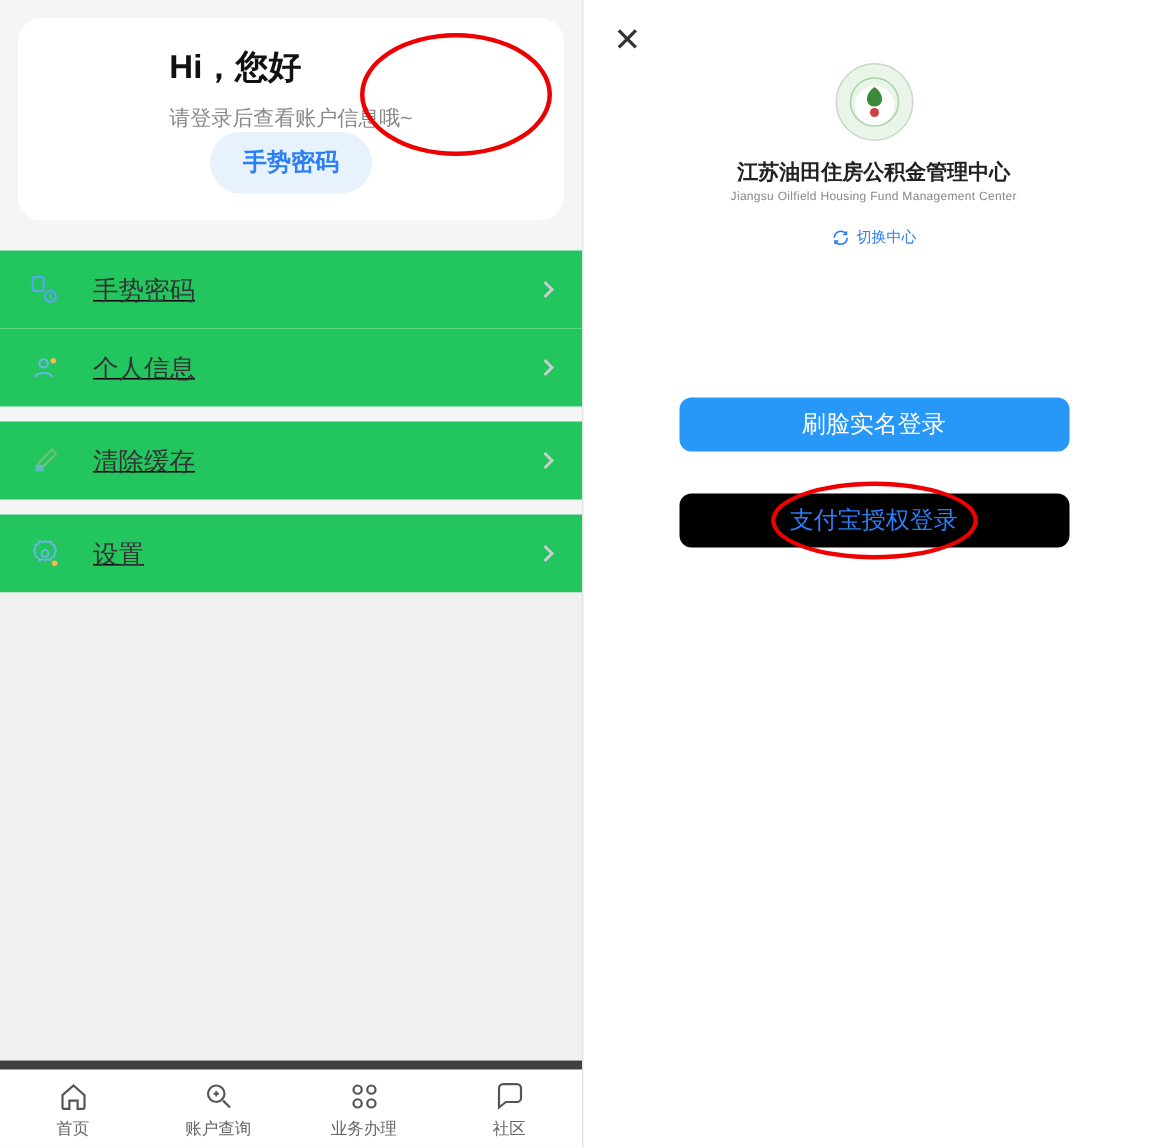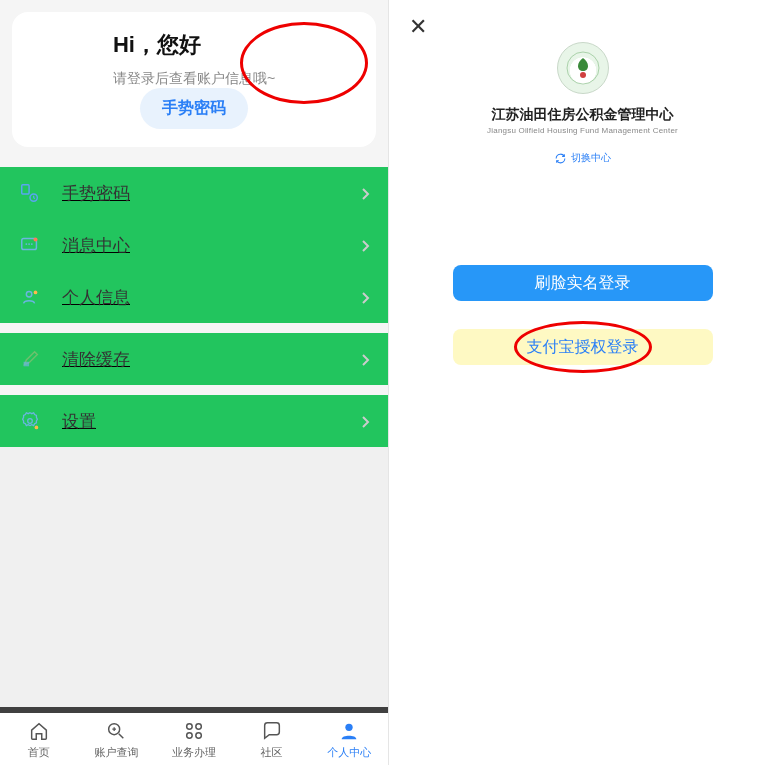--- a/index.html
+++ b/index.html
@@ -207,21 +207,21 @@
       border-radius: 8px;
       border: none;
       font-size: 16px;
       cursor: pointer;
     }
     .btn-primary {
       background: #2797f8;
       color: #fff;
     }
     .btn-secondary {
-      background: #fef9c3;
+      background: #000000;
       color: #2a7ff6;
     }
     .alipay-annot {
       position: absolute;
       bottom: -8px;
       left: 50%;
       transform: translateX(-50%);
       width: 138px;
       height: 52px;
       border: 3px solid #e00;
@@ -281,37 +281,20 @@
       <span class="menu-label">手势密码</span>
       <span class="menu-chevron">
         <svg width="10" height="14" viewBox="0 0 10 14">
             <path d="M3 2l5 5-5 5" fill="none" stroke="#ccc" stroke-width="2"></path>
           </svg>
       </span>
     </div>
     <div class="menu-item">
       <span class="menu-icon">
         <svg width="22" height="22" viewBox="0 0 24 24">
-            <rect x="3" y="5" width="16" height="12" rx="2" fill="none" stroke="#6bb5e0" stroke-width="1.6"></rect>
-            <circle cx="8" cy="11" r="1" fill="#6bb5e0"></circle>
-            <circle cx="11" cy="11" r="1" fill="#6bb5e0"></circle>
-            <circle cx="14" cy="11" r="1" fill="#6bb5e0"></circle>
-            <circle cx="18" cy="6" r="2.2" fill="#ff7a59"></circle>
-          </svg>
-      </span>
-      <span class="menu-label">消息中心</span>
-      <span class="menu-chevron">
-        <svg width="10" height="14" viewBox="0 0 10 14">
-            <path d="M3 2l5 5-5 5" fill="none" stroke="#ccc" stroke-width="2"></path>
-          </svg>
-      </span>
-    </div>
-    <div class="menu-item">
-      <span class="menu-icon">
-        <svg width="22" height="22" viewBox="0 0 24 24">
             <circle cx="11" cy="9" r="3" fill="none" stroke="#6bb5e0" stroke-width="1.6"></circle>
             <path d="M5 19c1-4 11-4 12 0" fill="none" stroke="#6bb5e0" stroke-width="1.6"></path>
             <circle cx="18" cy="7" r="2" fill="#ffb84d"></circle>
           </svg>
       </span>
       <span class="menu-label">个人信息</span>
       <span class="menu-chevron">
         <svg width="10" height="14" viewBox="0 0 10 14">
             <path d="M3 2l5 5-5 5" fill="none" stroke="#ccc" stroke-width="2"></path>
           </svg>
@@ -386,29 +369,20 @@
       </span>
       <span class="tab-label">业务办理</span>
     </div>
     <div class="tab-item">
       <span class="tab-icon">
         <svg width="22" height="22" viewBox="0 0 24 24">
             <path d="M4 6a3 3 0 013-3h10a3 3 0 013 3v7a3 3 0 01-3 3H9l-5 4z" fill="none" stroke="#555" stroke-width="1.6"></path>
           </svg>
       </span>
       <span class="tab-label">社区</span>
-    </div>
-    <div class="tab-item active">
-      <span class="tab-icon">
-        <svg width="22" height="22" viewBox="0 0 24 24">
-            <circle cx="12" cy="8" r="4" fill="#2a7ff6"></circle>
-            <path d="M4 21c0-5 16-5 16 0z" fill="#2a7ff6"></path>
-          </svg>
-      </span>
-      <span class="tab-label">个人中心</span>
     </div>
   </div>
 </div>
 
 <div class="panel panel-right">
   <button class="close-btn">
     <span>✕</span>
   </button>
 
   <div class="center-block">

